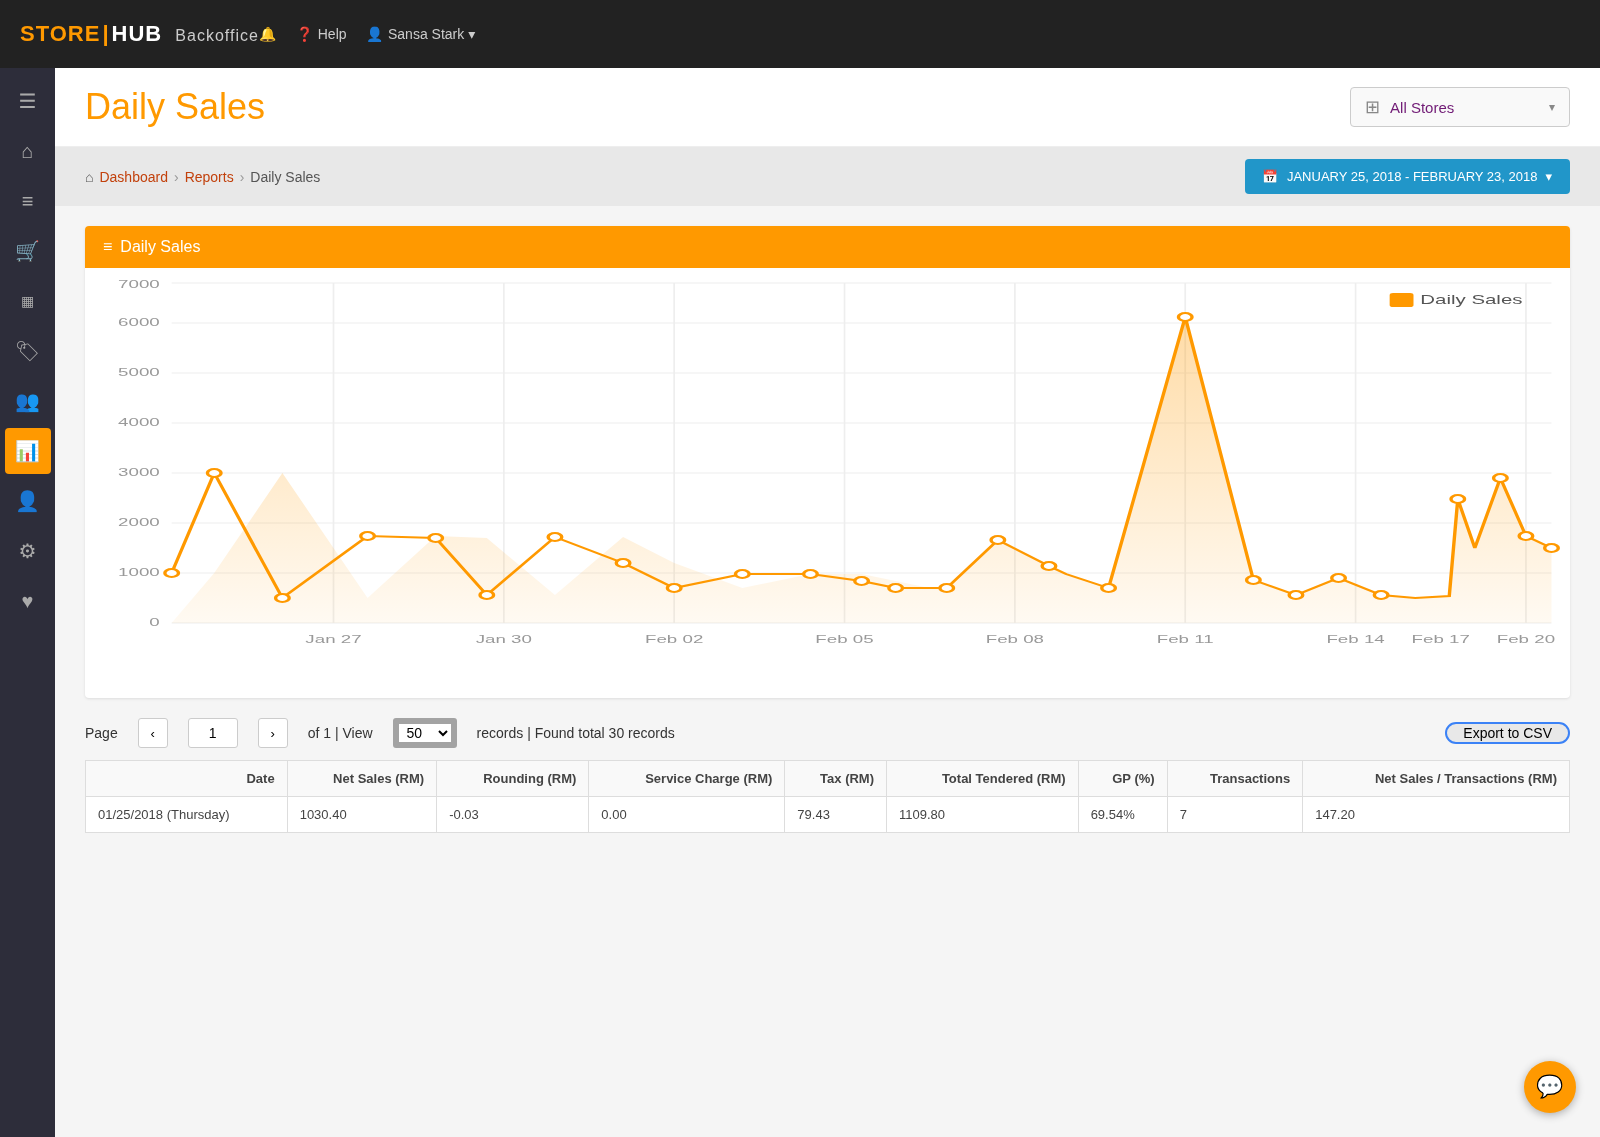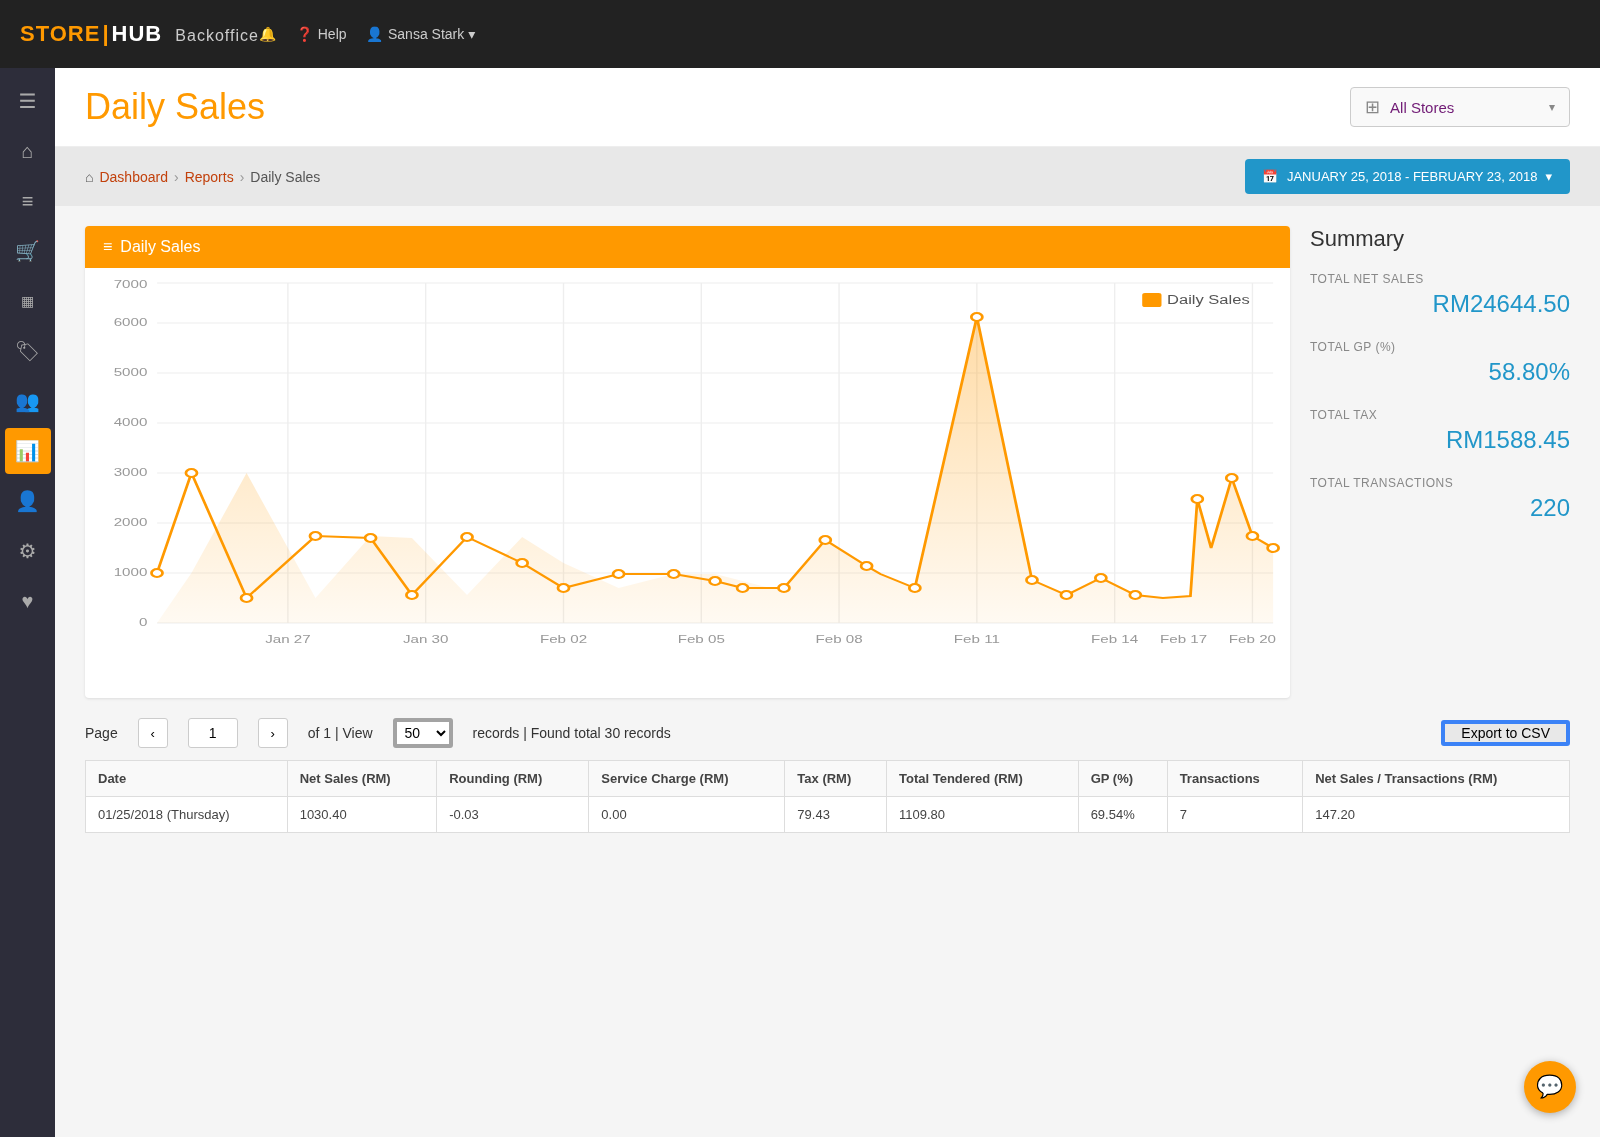--- a/index.html
+++ b/index.html
@@ -170,48 +170,48 @@
     }
     .page-input {
       width: 50px; height: 30px;
       border: 1px solid #ccc;
       border-radius: 3px;
       text-align: center;
       font-size: 14px;
     }
     .view-select {
       height: 30px;
-      border: 4px solid #a3a3a3;
+      border: 6px solid #a3a3a3;
       border-radius: 3px;
       font-size: 14px;
       padding: 0 4px;
       background: #fff;
     }
     .export-btn {
       margin-left: auto;
       background: #e8e8e8;
-      border: 4px solid #3b82f6;
-      border-radius: 3px;
+      border: 2px solid #3b82f6;
+      border-radius: 11px;
       padding: 1px 16px;
       font-size: 14px;
       cursor: pointer;
     }
 
     
     .data-table {
       width: 100%;
       border-collapse: collapse;
       font-size: 13px;
       background: #fff;
     }
     .data-table th {
       background: #f9f9f9;
       border: 1px solid #ddd;
       padding: 10px 12px;
-      text-align: left;
+      text-align: right;
       font-weight: 600;
       color: #444;
     }
     .data-table td {
       border: 1px solid #ddd;
       padding: 10px 12px;
       color: #444;
     }
 
     
@@ -410,39 +410,20 @@
               <circle cx="825" cy="200" r="4" fill="white" stroke="#f90" stroke-width="2"></circle>
               <circle cx="840" cy="258" r="4" fill="white" stroke="#f90" stroke-width="2"></circle>
               <circle cx="855" cy="270" r="4" fill="white" stroke="#f90" stroke-width="2"></circle>
 
               <rect x="760" y="15" width="14" height="14" fill="#f90" rx="2"></rect>
               <text x="778" y="26" font-size="12" fill="#555">Daily Sales</text>
             </svg>
           </div>
         </div>
 
-        <div class="summary-panel">
-          <h2 class="summary-title">Summary</h2>
-          <div class="summary-item">
-            <div class="summary-label">TOTAL NET SALES</div>
-            <div class="summary-value">RM24644.50</div>
-          </div>
-          <div class="summary-item">
-            <div class="summary-label">TOTAL GP (%)</div>
-            <div class="summary-value">58.80%</div>
-          </div>
-          <div class="summary-item">
-            <div class="summary-label">TOTAL TAX</div>
-            <div class="summary-value">RM1588.45</div>
-          </div>
-          <div class="summary-item">
-            <div class="summary-label">TOTAL TRANSACTIONS</div>
-            <div class="summary-value">220</div>
-          </div>
-        </div>
       </div>
 
       <div class="pagination-bar">
         <span>Page</span>
         <button class="page-btn">‹</button>
         <input class="page-input" type="text" value="1" style="">
         <button class="page-btn">›</button>
         <span>of 1 | View</span>
         <select class="view-select">
           <option>50</option>

